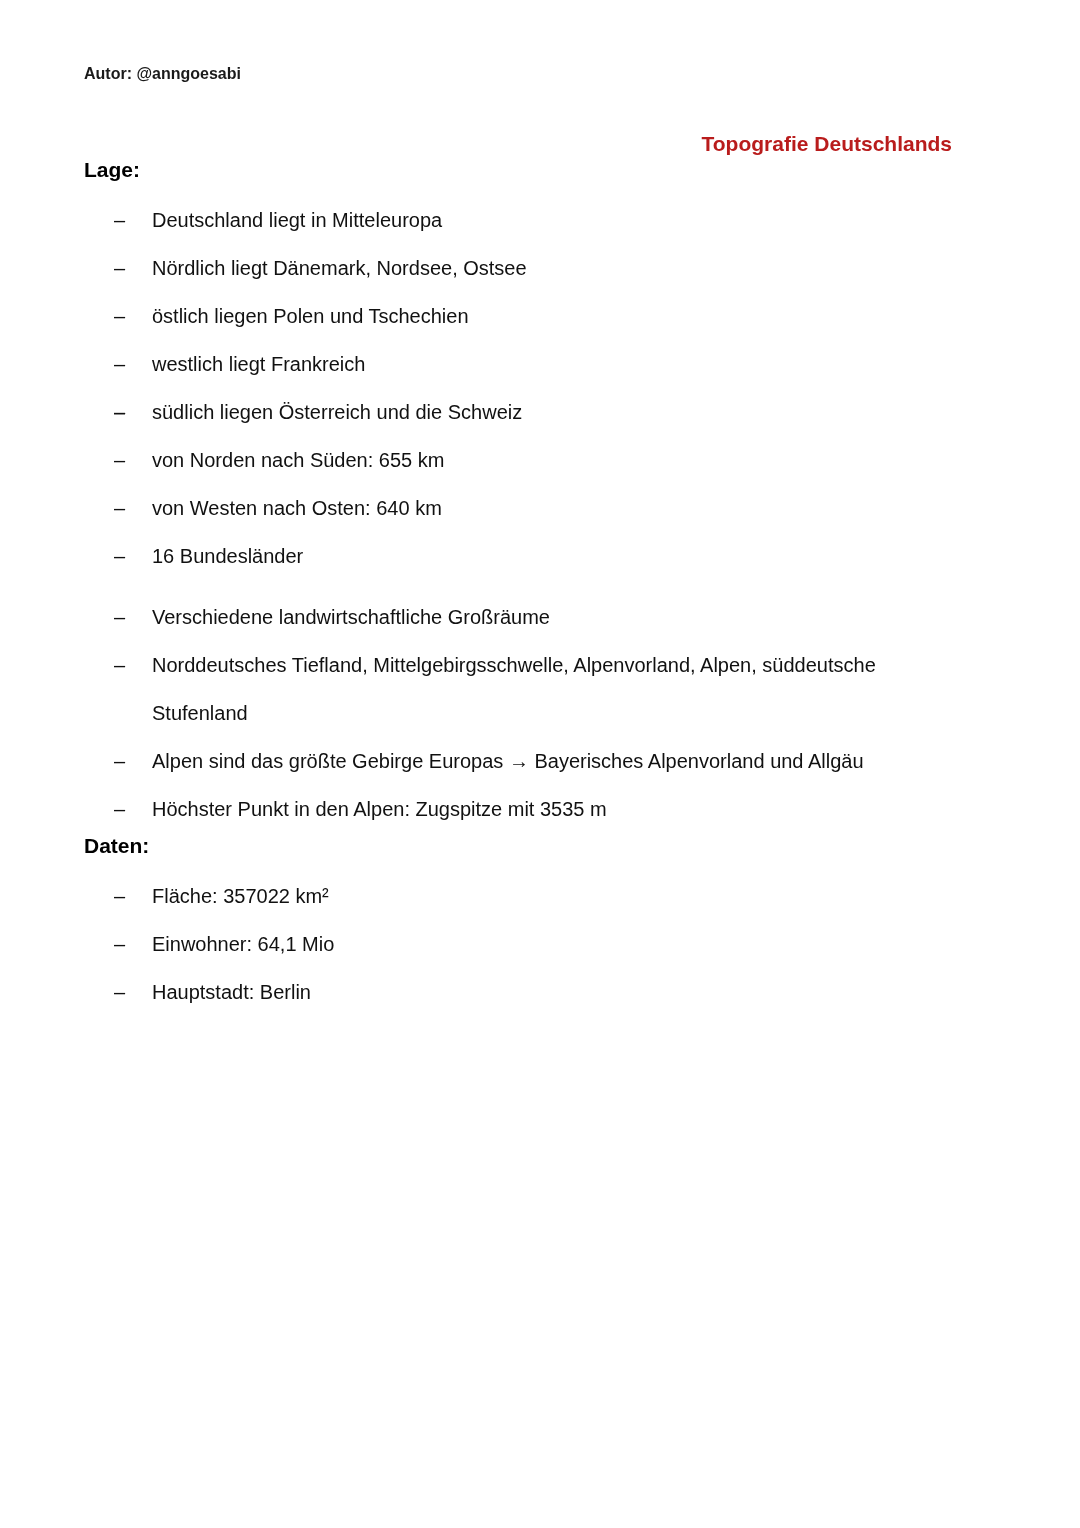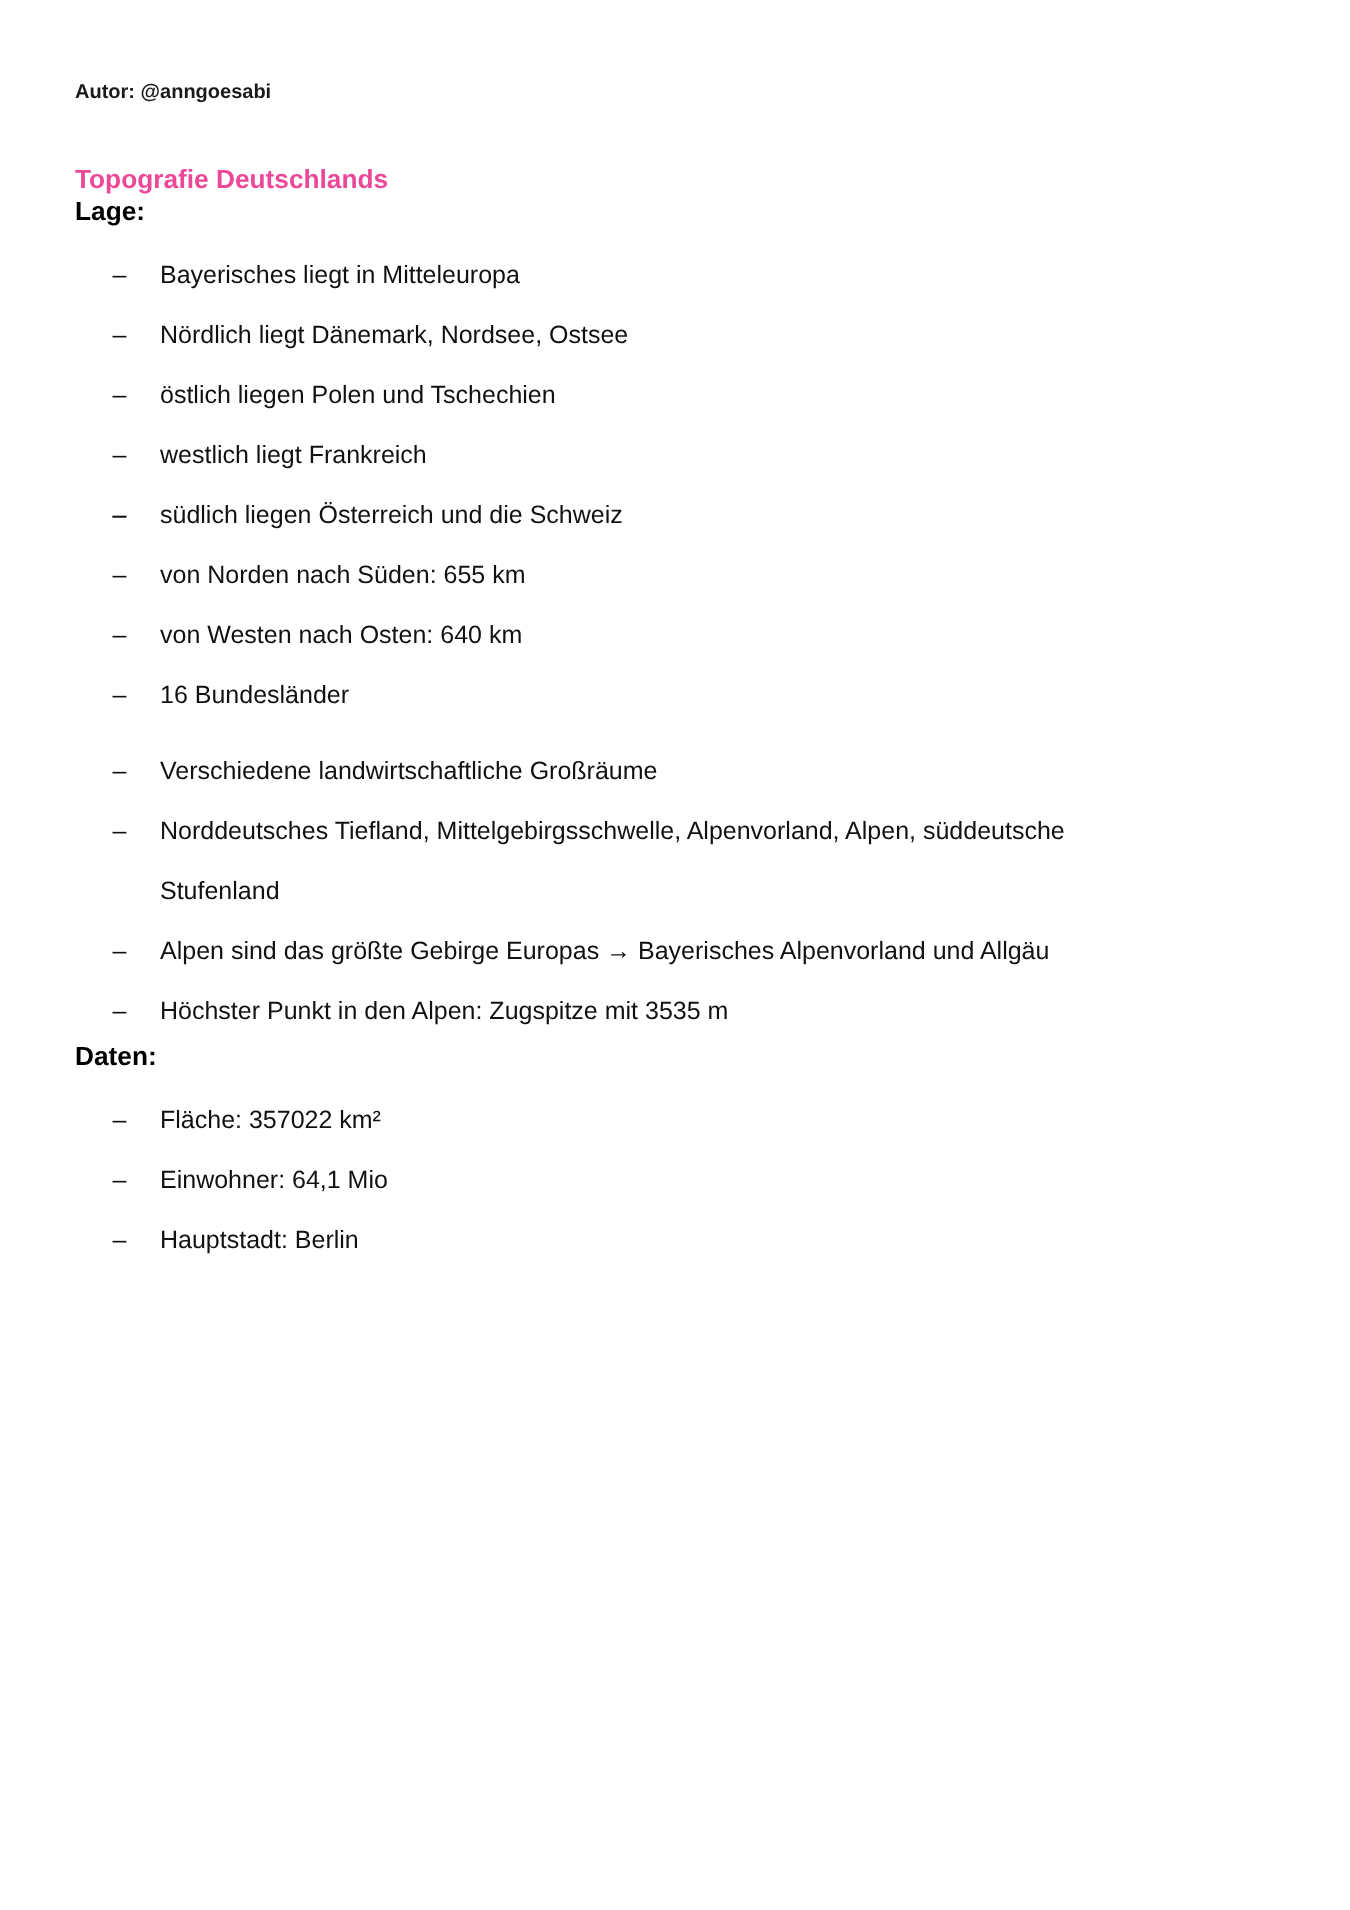--- a/index.html
+++ b/index.html
@@ -7,36 +7,36 @@
   body {
     width: 1080px;
     height: 1528px;
     font-family: "Liberation Sans", sans-serif;
     color: #1a1a1a;
     overflow: hidden;
   }
   .page {
     width: 1080px;
     height: 1528px;
-    padding: 64px 128px 0 60px;
+    padding: 64px 128px 0 84px;
     background: #ffffff;
   }
   .author {
     font-size: 16px;
     font-weight: 700;
     line-height: 20px;
     color: #1a1a1a;
   }
   .doc-title {
-    text-align: left;
+    text-align: right;
     font-size: 21px;
     font-weight: 700;
     line-height: 26px;
     margin-top: 47px;
-    color: #ec4899;
+    color: #b91c1c;
   }
   .section-heading {
     font-size: 21px;
     font-weight: 700;
     line-height: 26px;
     color: #000000;
   }
   ul.bullet-list {
     list-style: none;
     margin-top: 13px;
@@ -59,21 +59,21 @@
 
 <div class="page">
   <div class="author">Autor: @anngoesabi</div>
 
   <div class="doc-title">Topografie Deutschlands</div>
 
   <div>
   <section>
     <div class="section-heading">Lage:</div>
     <ul class="bullet-list">
-          <li><span class="dash">–</span><span>Bayerisches liegt in Mitteleuropa</span></li>
+          <li><span class="dash">–</span><span>Deutschland liegt in Mitteleuropa</span></li>
           <li><span class="dash">–</span><span>Nördlich liegt Dänemark, Nordsee, Ostsee</span></li>
           <li><span class="dash">–</span><span>östlich liegen Polen und Tschechien</span></li>
           <li><span class="dash">–</span><span>westlich liegt Frankreich</span></li>
           <li><span class="dash">–</span></li>
           <li><span class="dash">–</span><span>südlich liegen Österreich und die Schweiz</span></li>
           <li><span class="dash">–</span><span>von Norden nach Süden: 655 km</span></li>
           <li><span class="dash">–</span><span>von Westen nach Osten: 640 km</span></li>
           <li><span class="dash">–</span><span>16 Bundesländer</span></li>
         </ul>
   </section>

